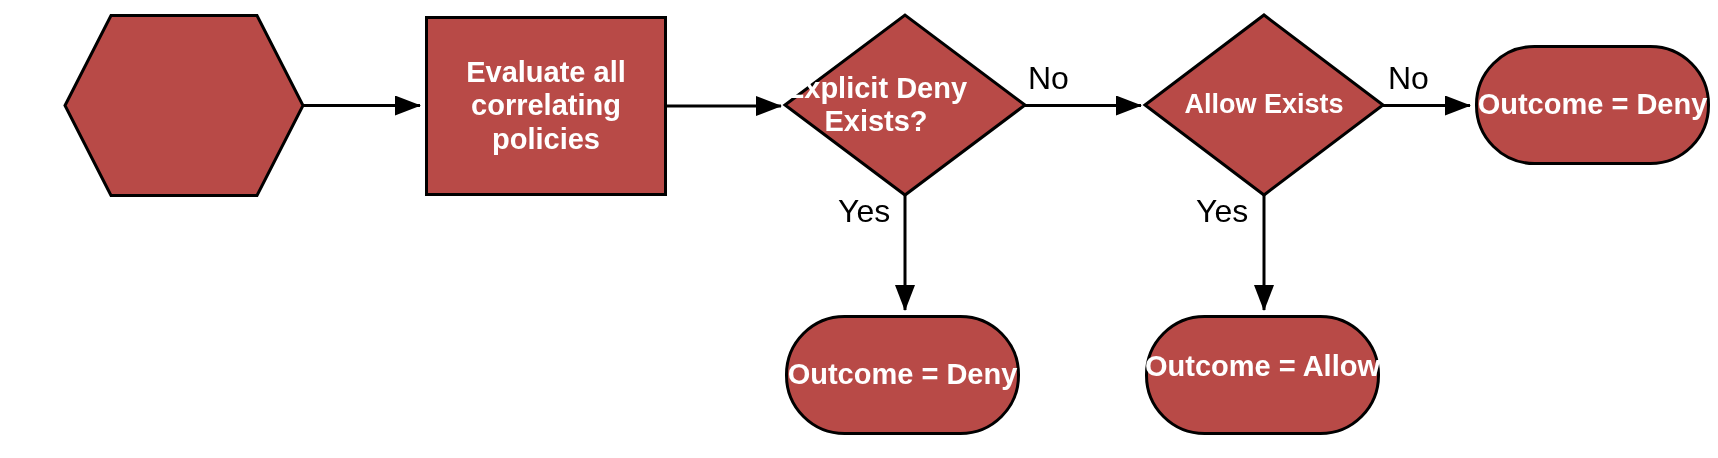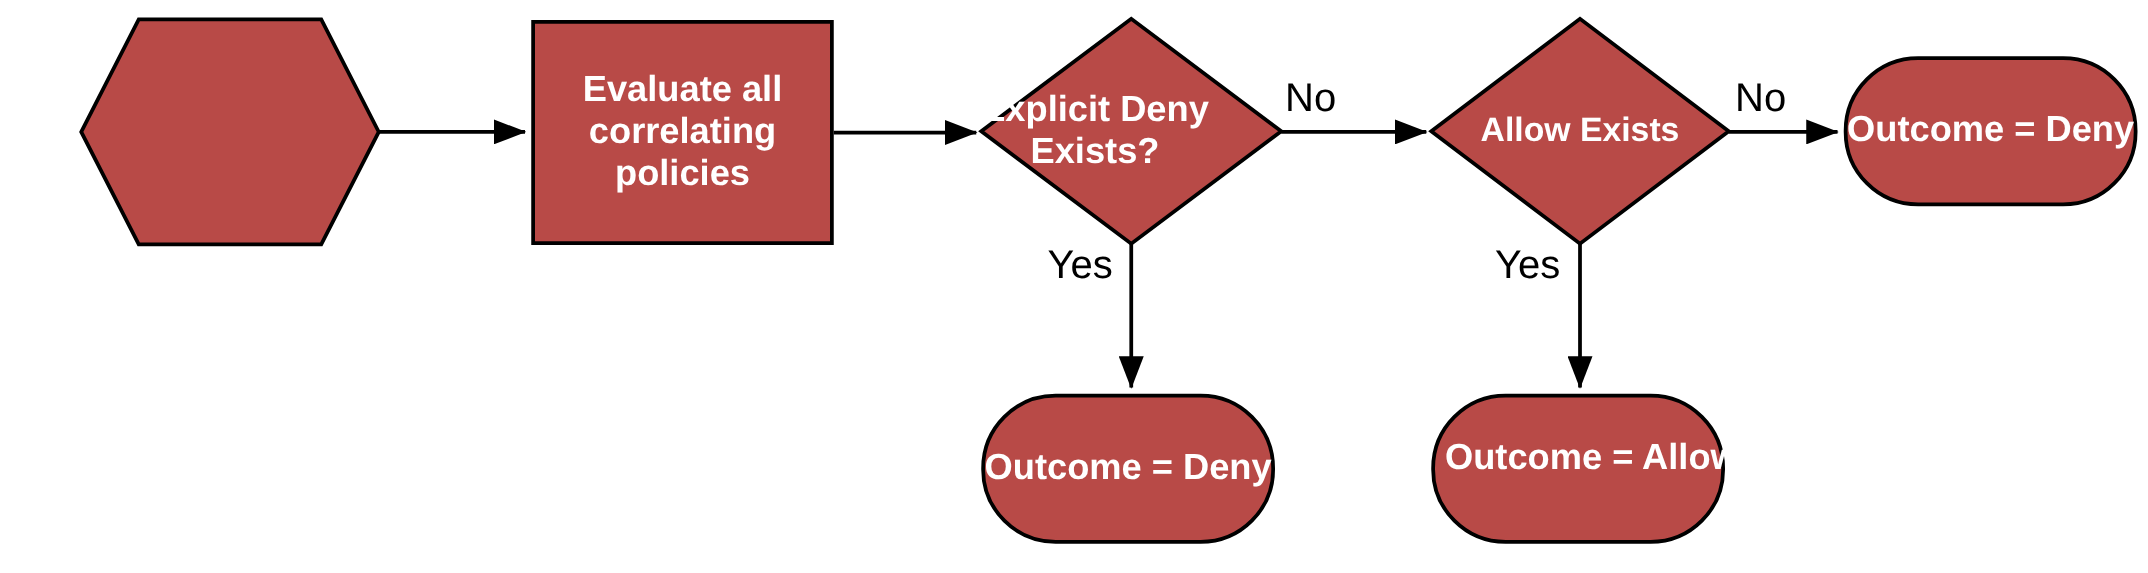--- a/index.html
+++ b/index.html
@@ -108,21 +108,21 @@
   </div>
 
   <div class="node-label" style="left:1475px; top:45px; width:235px; height:120px;">
     <span class="inner nowrap">Outcome = Deny</span>
   </div>
 
   <div class="node-label" style="left:785px; top:315px; width:235px; height:120px;">
     <span class="inner nowrap">Outcome = Deny</span>
   </div>
 
-  <div class="node-label" style="left:1145px; top:315px; width:235px; height:104px;margin-left:11px;">
+  <div class="node-label" style="left:1145px; top:315px; width:235px; height:104px;">
     <span class="inner nowrap">Outcome = Allow</span>
   </div>
 
   <div class="edge-label" style="left:1028px; top:63px;">No</div>
 
   <div class="edge-label right-align" style="left:838px; top:196px; width:57px;">Yes</div>
 
   <div class="edge-label" style="left:1388px; top:63px;">No</div>
 
   <div class="edge-label right-align" style="left:1196px; top:196px; width:57px;">Yes</div>

